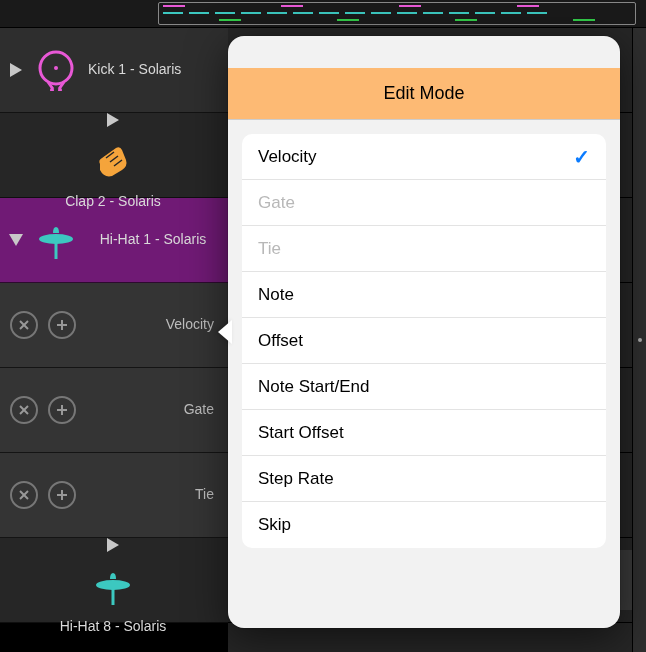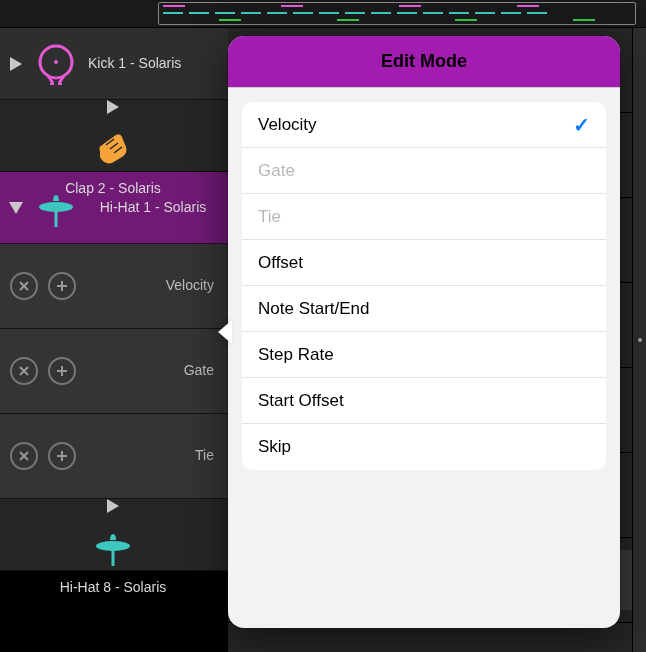--- a/index.html
+++ b/index.html
@@ -25,21 +25,21 @@
     border: 1px solid #888;
     border-radius: 2px;
     overflow: hidden;
   }
   .tl-row { height: 33%; display: flex; align-items: center; }
   .tl-seg { height: 2px; margin-right: 6px; }
 
   
   .tracks { position: absolute; top: 28px; left: 0; width: 228px; bottom: 0; }
   .track-row {
-    height: 72px;
+    height: 85px;
     display: flex;
     align-items: center;
     border-bottom: 1px solid rgba(0,0,0,0.6);
     padding: 0 10px 0 8px;
     gap: 10px;
   }
   .track-row.dark { background: #2e2e2e; }
   .track-row.darker { background: #262626; flex-direction: column; }
   .track-row.sub { background: #343434; height: 85px; }
 
@@ -93,23 +93,24 @@
     width: 0; height: 0;
     border-top: 12px solid transparent;
     border-bottom: 12px solid transparent;
     border-right: 14px solid #fff;
     filter: drop-shadow(-2px 0 2px rgba(0,0,0,0.2));
     z-index: 5;
   }
   .pop-header {
     height: 52px;
     display:flex; align-items:center; justify-content:center;
-    font-weight: 700; font-size: 18px; color:#000;
+    font-weight: 400; font-size: 18px; color:#000;
     border-bottom: 1px solid #ccc;
-    background: #a21caf;
+    background: #fdba74;
+    margin-top: 32px;
   }
   .pop-body { padding: 14px 14px; overflow:auto; flex:1; }
   .pop-list { background:#fff; border-radius:10px; overflow:hidden; }
   .pop-item {
     height: 46px;
     display:flex; align-items:center;
     padding: 0 16px;
     font-size: 17px;
     color:#000;
     border-bottom: 1px solid #e3e3e3;
@@ -311,29 +312,32 @@
         <span>Velocity</span>
         <span class="check">✓</span>
       </div>
       <div class="pop-item disabled">
         <span>Gate</span>
       </div>
       <div class="pop-item disabled">
         <span>Tie</span>
       </div>
       <div class="pop-item">
+        <span>Note</span>
+      </div>
+      <div class="pop-item">
         <span>Offset</span>
       </div>
       <div class="pop-item">
         <span>Note Start/End</span>
       </div>
       <div class="pop-item">
+        <span>Start Offset</span>
+      </div>
+      <div class="pop-item">
         <span>Step Rate</span>
       </div>
       <div class="pop-item">
-        <span>Start Offset</span>
-      </div>
-      <div class="pop-item">
         <span>Skip</span>
       </div>
     </div>
   </div>
 </div>
 
 </body></html>

